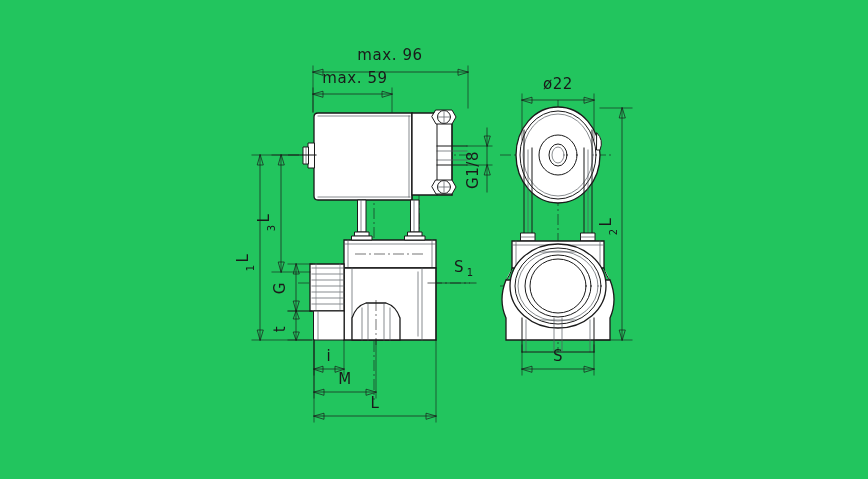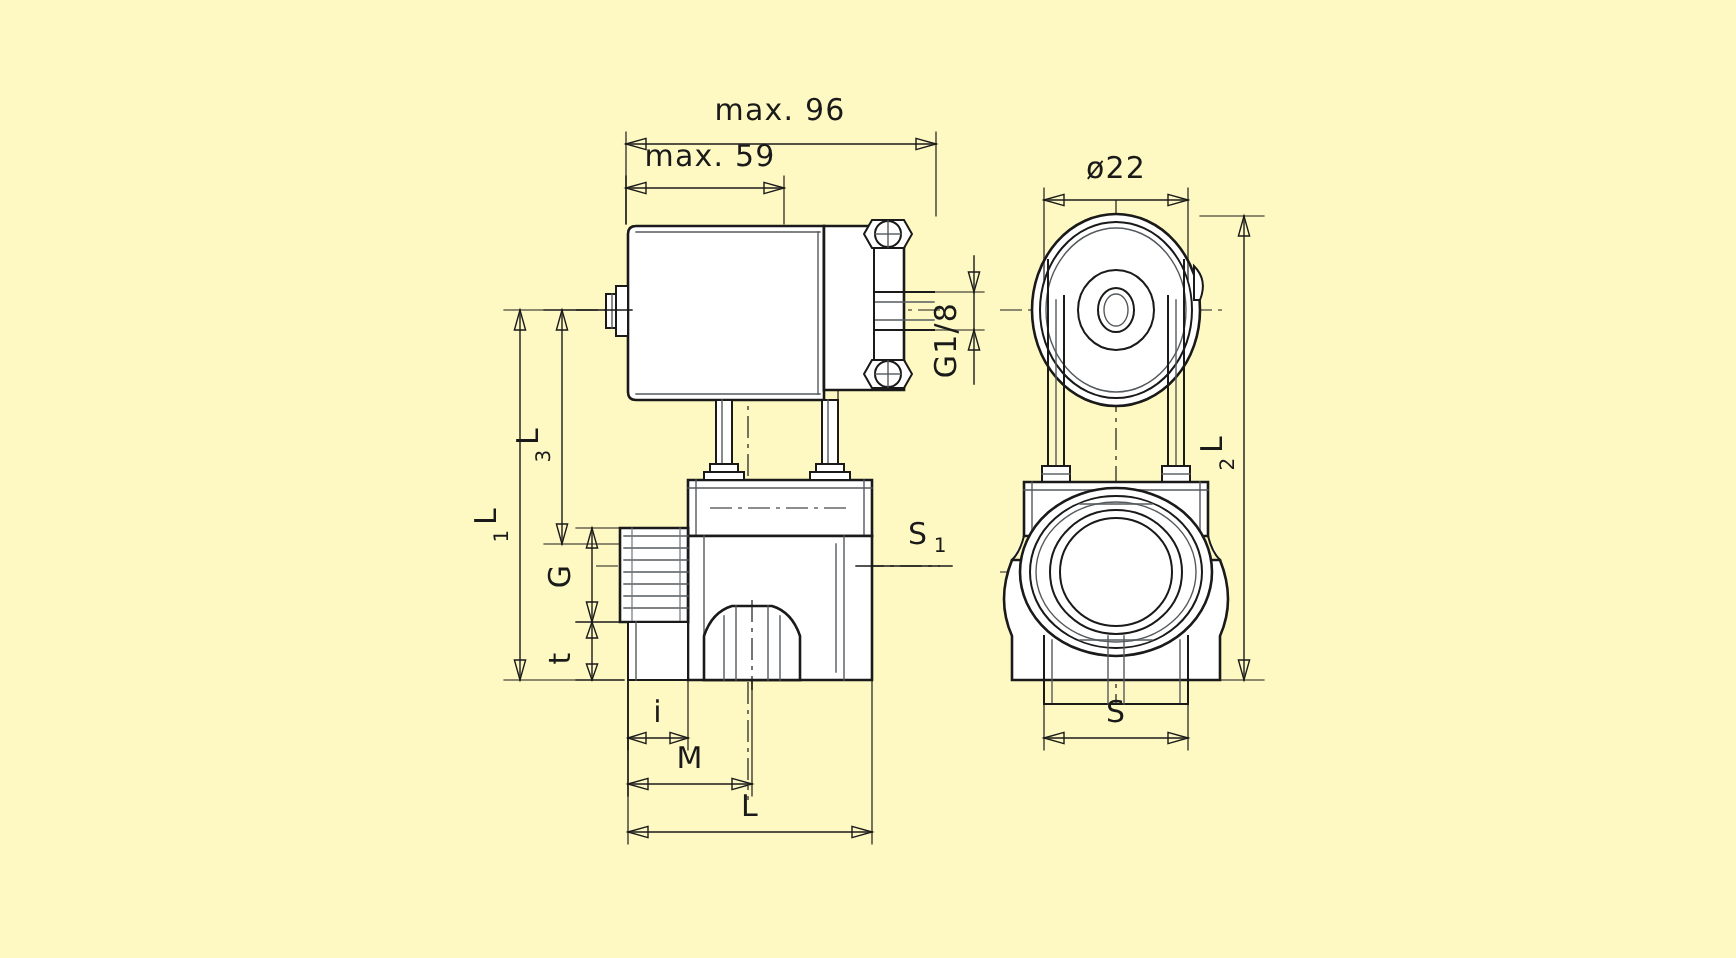--- a/index.html
+++ b/index.html
@@ -10,21 +10,21 @@
   body {
     width: 868px;
     height: 479px;
     font-family: "DejaVu Sans", sans-serif;
     overflow: hidden;
   }
   #drawing-root {
     position: relative;
     width: 868px;
     height: 479px;
-    background: #fef9c3;
+    background: #22c55e;
   }
   svg#cad {
     display: block;
     width: 868px;
     height: 479px;
   }
   .ln     { stroke: #1a1a1a; stroke-width: 1;   fill: none; stroke-linecap: square; }
   .ln-th  { stroke: #1a1a1a; stroke-width: 1.3; fill: none; stroke-linecap: square; }
   .ln-f   { stroke: #555a5e; stroke-width: 0.7; fill: none; stroke-linecap: square; }
   .ln-vf  { stroke: #70767a; stroke-width: 0.6; fill: none; stroke-linecap: square; }

